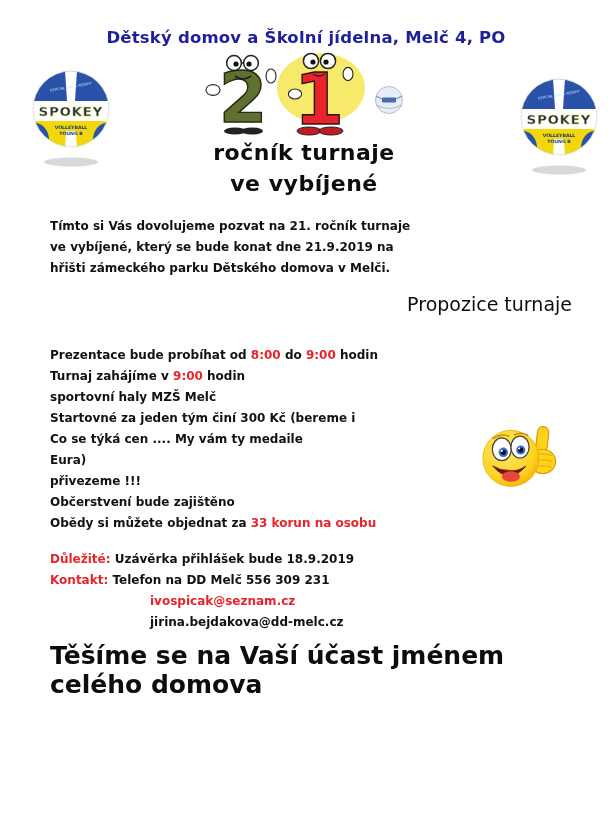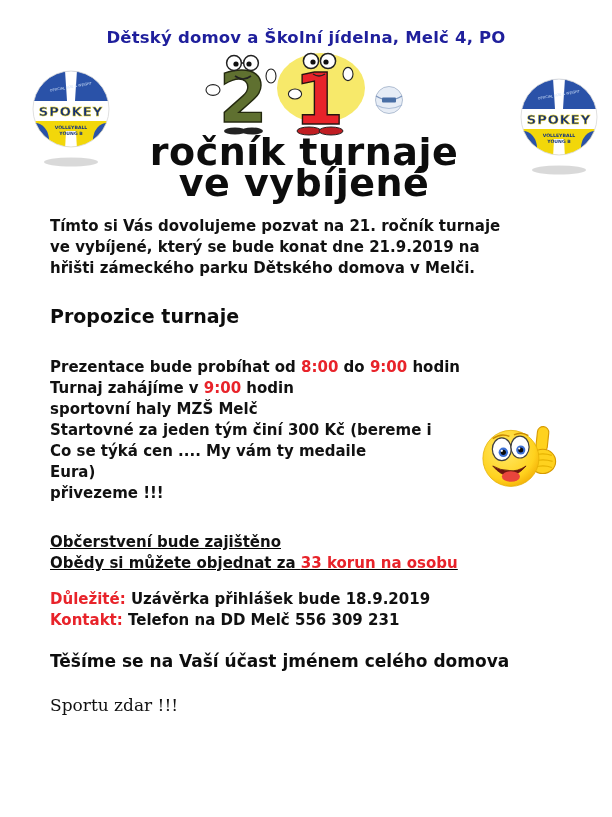--- a/index.html
+++ b/index.html
@@ -19,44 +19,44 @@
     letter-spacing:.2px;
   }
   .hero-item{position:absolute;}
   .ball-left{left:30px;top:66px;}
   .ball-right{left:518px;top:74px;}
   .badge21{left:205px;top:50px;}
   .smiley{left:482px;top:422px;}
   .title{
     margin:90px 4px 0 0;
     text-align:center;
-    font-size:38px;
+    font-size:22px;
     line-height:31px;
     font-weight:bold;
     color:#0d0d0d;
     letter-spacing:.5px;
   }
   .body-col{padding:0 40px 0 50px;}
   .intro{margin-top:17px;}
-  .tline{font-size:15px;line-height:21px;font-weight:bold;color:#111;}
+  .tline{font-size:12px;line-height:21px;font-weight:bold;color:#111;}
   .red, .tline .red{color:#e8232a;}
   .propozice{
-    margin-top:26px;
-    text-align:left;
+    margin-top:14px;
+    text-align:right;
     font-size:19px;
-    font-weight:bold;
+    font-weight:normal;
     color:#0d0d0d;
   }
   .rules{margin-top:30px;}
-  .catering{margin-top:28px;text-decoration:underline;}
+  .catering{}
   .info{margin-top:15px;}
   .emails-extra{margin-left:100px;}
   .closing{
-    margin-top:20px;
-    font-size:17px;
+    margin-top:8px;
+    font-size:25px;
     font-weight:bold;
     color:#0d0d0d;
   }
   .signoff{
     margin-top:24px;
     font-size:17px;
     font-weight:normal;
     font-family:"DejaVu Serif","Liberation Serif",serif;
     color:#111;
   }
@@ -209,18 +209,22 @@
 
     <div class="catering">
         <div class="tline"><span>Občerstvení bude zajištěno</span></div>
         <div class="tline"><span>Obědy si můžete objednat za </span><span class="red">33 korun na osobu</span></div>
       </div>
 
     <div class="info">
         <div class="tline"><span class="red">Důležité:</span><span> Uzávěrka přihlášek bude 18.9.2019</span></div>
         <div class="tline"><span class="red">Kontakt:</span><span> Telefon na DD Melč 556 309 231</span></div>
       </div>
+    <div class="emails-extra">
+        <div class="tline"><span class="red">ivospicak@seznam.cz</span></div>
+        <div class="tline"><span>jirina.bejdakova@dd-melc.cz</span></div>
+      </div>
 
     <div class="closing">Těšíme se na Vaší účast jménem celého domova</div>
     <div class="signoff">Sportu zdar !!!</div>
   </div>
 
 </div>
 
 </body></html>

